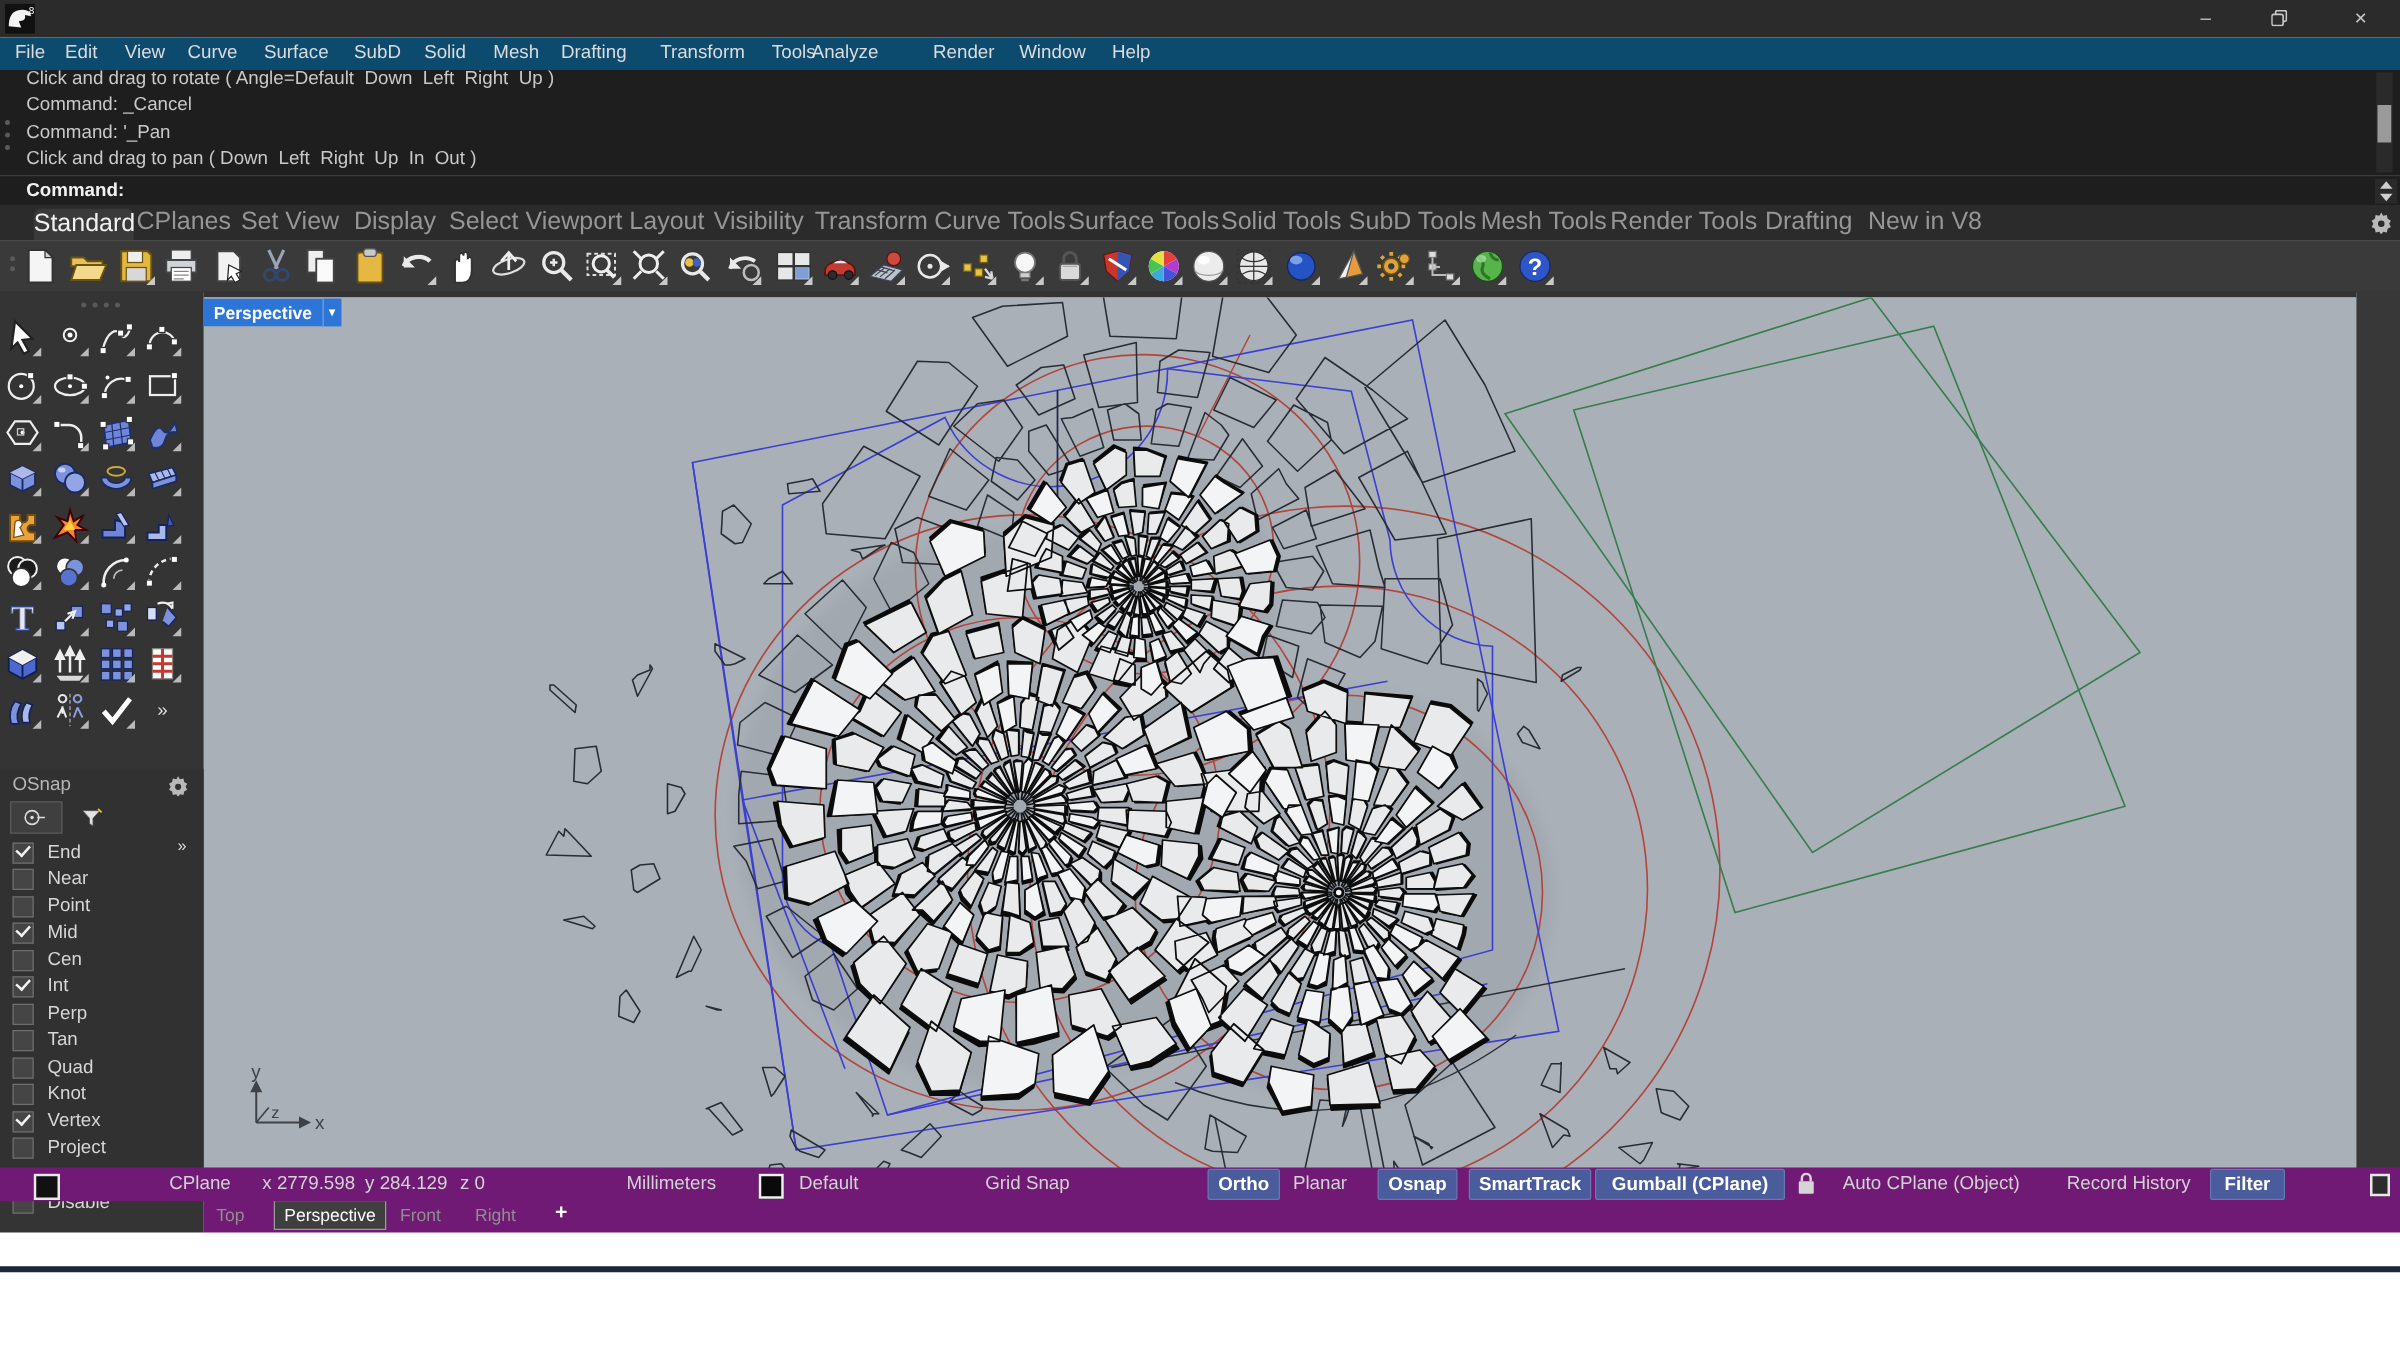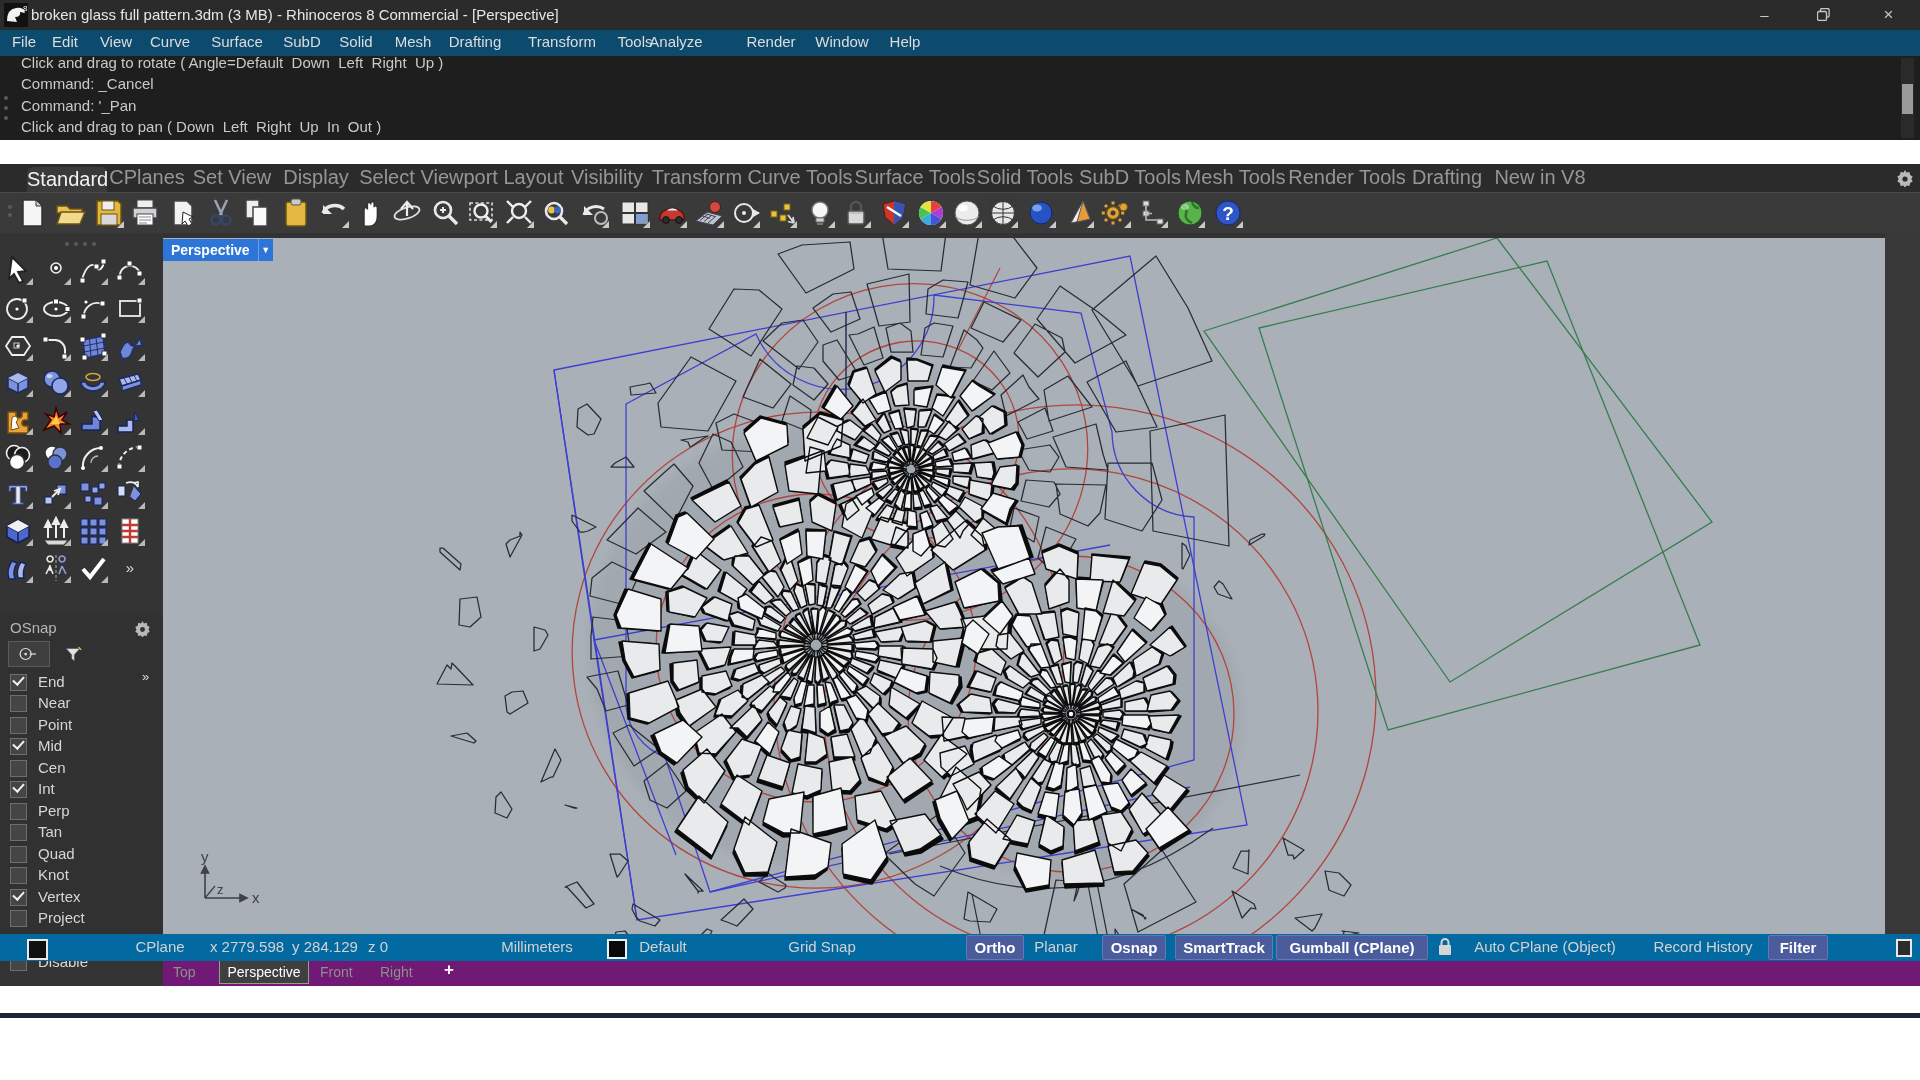--- a/index.html
+++ b/index.html
@@ -21,21 +21,21 @@
 #osnap{position:absolute;left:0;top:382px;width:163px;height:343px;background:#313131}
 #osnap .hd{position:absolute;left:10px;top:4px;color:#b5b5b5;font-size:15px}
 .cb{position:absolute;left:10px;width:15px;height:15px;background:#454545;border:1px solid #6e6e6e}
 .cb.ck:after{content:"";position:absolute;left:2px;top:1px;width:9px;height:5px;border-left:2.5px solid #f2f2f2;border-bottom:2.5px solid #f2f2f2;transform:rotate(-48deg)}
 .cbl{position:absolute;left:38px;color:#d6d6d6;font-size:15px}
 #rightcol{left:1885px;top:233px;width:35px;height:725px;background:#383838}
 #vptabs{left:163px;top:958px;width:1757px;height:28px;background:#701a75;font-size:14px;color:#8f8f8f}
 .vt{position:absolute;top:4px;height:20px;line-height:20px;text-align:center}
 .vt.on{background:#3f3f3f;border:1px solid #9a9a9a;color:#fff;top:2px;height:22px;line-height:22px}
 .vt.plus{color:#fff;font-weight:bold;font-size:17px;top:2px}
-#status{left:0;top:934px;width:1920px;height:27px;background:#0369a1;color:#d2d2d2;font-size:15px}
+#status{left:0;top:934px;width:1920px;height:27px;background:#701a75;color:#d2d2d2;font-size:15px}
 .st{position:absolute;top:4px;width:160px;text-align:center}
 .stb{position:absolute;top:1px;height:23px;line-height:23px;background:#4a5c9b;border:1px solid #6577b5;border-radius:2px;color:#fff;font-weight:bold;text-align:center;font-size:15px}
 #navy{left:0;top:1013px;width:1920px;height:5px;background:#1d2636}
 #white{left:0;top:1018px;width:1920px;height:62px;background:#ffffff}
 #vplabel{left:163px;top:239px;height:22px;background:#2e75d8;color:#fff;font-weight:bold;font-size:14px;z-index:5}
 #vplabel .txt{padding:0 8px;line-height:22px;float:left}
 #vplabel .dd{float:left;width:14px;height:22px;background:#2e75d8;border-left:1px solid #6ba3e8;line-height:22px;font-size:9px;text-align:center;color:#fff}
 .grip{position:absolute;width:4px;height:4px;border-radius:50%;background:#5a5a5a}
 .wb{position:absolute;top:0;width:45px;height:30px;color:#c9c9c9;text-align:center;line-height:30px;font-size:15px}
 </style></head>
@@ -401,21 +401,20 @@
         </symbol>
 </defs>
 </svg>
 
 <div class="abs" id="title">
  <svg style="position:absolute;left:4px;top:3px" width="24" height="24" viewBox="0 0 24 24">
         <rect x="0" y="0" width="24" height="24" fill="#111"></rect>
         <path d="M3 18 Q3 6 12 5 Q20 4 21 10 L16 9 Q17 14 11 14 L13 19 Z" fill="#f2f2f2"></path>
         <text x="19" y="8" font-size="8" fill="#fff">8</text>
       </svg>
- <span class="tt">broken glass full pattern.3dm (3 MB) - Rhinoceros 8 Commercial - [Perspective]</span>
  <span class="wb" style="left:1742px">–</span>
  <span class="wb" style="left:1801px"><svg width="13" height="13" viewBox="0 0 13 13" style="margin-top:8px">
           <rect x="0.5" y="3.5" width="9" height="9" rx="1.5" fill="none" stroke="#c9c9c9" stroke-width="1.3"></rect>
           <path d="M3.5 3.5 V1.8 a1.3 1.3 0 0 1 1.3-1.3 h6 a1.3 1.3 0 0 1 1.3 1.3 v6 a1.3 1.3 0 0 1-1.3 1.3 H9.5" fill="none" stroke="#c9c9c9" stroke-width="1.3"></path>
         </svg></span>
  <span class="wb" style="left:1866px;font-size:17px">×</span>
 </div>
 <div class="abs" id="menu">
       <span class="mi" style="left:24px">File</span>
       <span class="mi" style="left:65px">Edit</span>
@@ -436,20 +435,28 @@
 <div class="abs" id="cmd">
       <span class="cl" style="top:-2px">Click and drag to rotate ( Angle=Default  Down  Left  Right  Up )</span>
       <span class="cl" style="top:19px">Command: _Cancel</span>
       <span class="cl" style="top:41px">Command: '_Pan</span>
       <span class="cl" style="top:62px">Click and drag to pan ( Down  Left  Right  Up  In  Out )</span>
  <div style="position:absolute;left:1901px;top:2px;width:13px;height:80px;background:#2a2a2a"></div>
  <div style="position:absolute;left:1902px;top:28px;width:11px;height:30px;background:#9a9a9a"></div>
  <div class="grip" style="left:4px;top:40px"></div>
       <div class="grip" style="left:4px;top:50px"></div>
       <div class="grip" style="left:4px;top:60px"></div>
+</div>
+<div class="abs" id="cmdin">
+      <span style="position:absolute;left:21px;top:3px">Command:</span>
+ <svg style="position:absolute;left:1900px;top:2px" width="18" height="20" viewBox="0 0 18 20">
+        <rect x="0" y="0" width="18" height="20" fill="#2a2a2a"></rect>
+        <path d="M9 2 l5 6 h-10 Z" fill="#cfcfcf"></path>
+        <path d="M9 18 l5-6 h-10 Z" fill="#cfcfcf"></path>
+      </svg>
 </div>
 <div class="abs" id="tabs">
       <div class="ttab on" style="left:27px;width:80px">Standard</div>
       <span class="ti2" style="left:147px">CPlanes</span>
       <span class="ti2" style="left:232px">Set View</span>
       <span class="ti2" style="left:316px">Display</span>
       <span class="ti2" style="left:387px">Select</span>
       <span class="ti2" style="left:492px">Viewport Layout</span>
       <span class="ti2" style="left:607px">Visibility</span>
       <span class="ti2" style="left:697px">Transform</span>

